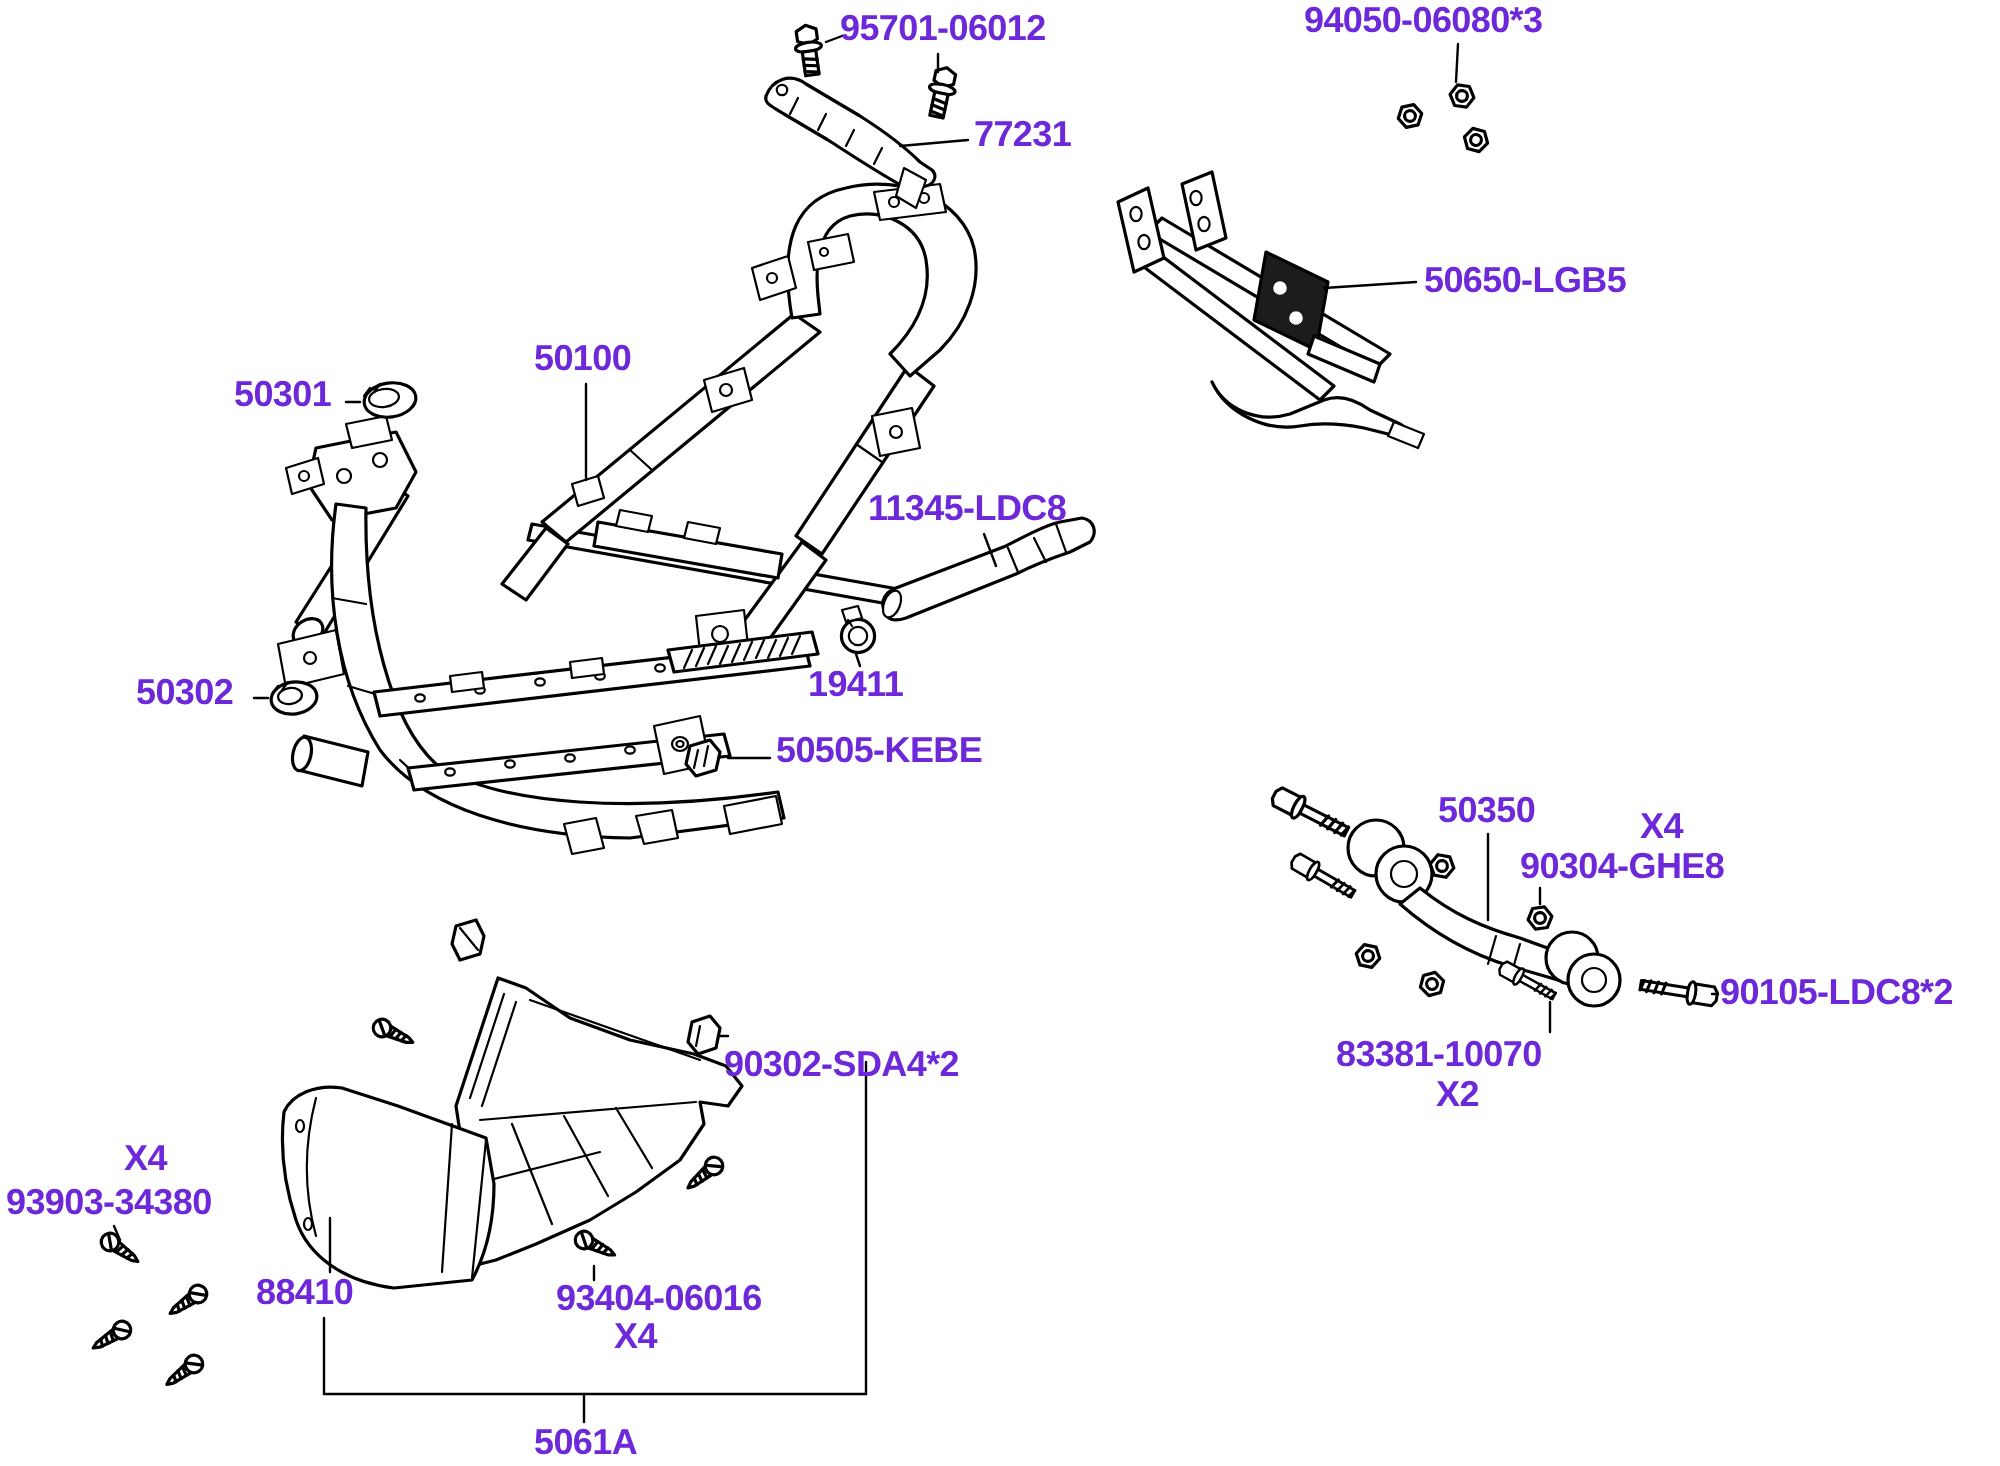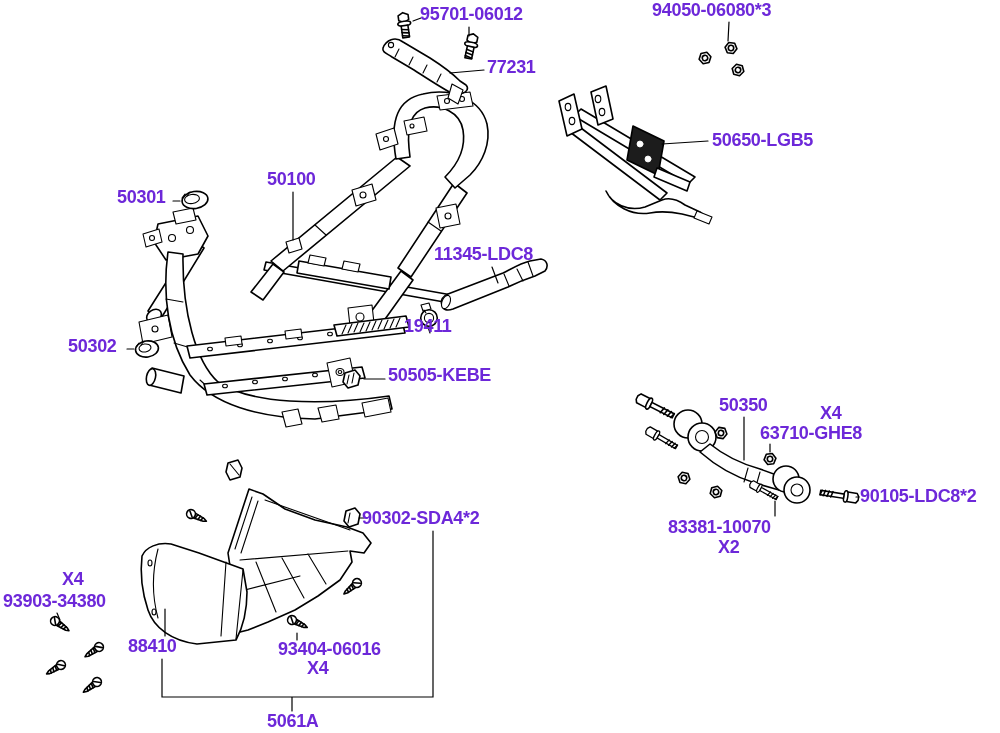--- a/index.html
+++ b/index.html
@@ -269,30 +269,30 @@
 </svg>
 
 <div id="labels">
       <div class="part-label" style="left: 420px; top: 4px;">95701-06012</div>
       <div class="part-label" style="left: 487px; top: 57px;">77231</div>
       <div class="part-label" style="left: 652px; top: 0px;">94050-06080*3</div>
       <div class="part-label" style="left: 712px; top: 130px;">50650-LGB5</div>
       <div class="part-label" style="left: 117px; top: 187px;">50301</div>
       <div class="part-label" style="left: 267px; top: 169px;">50100</div>
       <div class="part-label" style="left: 434px; top: 244px; text-align: center;">11345-LDC8</div>
-      <div class="part-label" style="left: 404px; top: 316px;">19411</div>
+      <div class="part-label" style="left: 404px; top: 332px;">19411</div>
       <div class="part-label" style="left: 68px; top: 336px;">50302</div>
       <div class="part-label" style="left: 388px; top: 365px;">50505-KEBE</div>
       <div class="part-label" style="left: 719px; top: 395px;">50350</div>
       <div class="part-label" style="left: 820px; top: 403px;">X4</div>
-      <div class="part-label" style="left: 760px; top: 423px;">63710-GHE8</div>
+      <div class="part-label" style="left: 760px; top: 423px;">90304-GHE8</div>
       <div class="part-label" style="left: 860px; top: 486px;">90105-LDC8*2</div>
       <div class="part-label" style="left: 668px; top: 517px;">83381-10070</div>
       <div class="part-label" style="left: 718px; top: 537px;">X2</div>
-      <div class="part-label" style="left: 362px; top: 508px; text-align: center;">90302-SDA4*2</div>
+      <div class="part-label" style="left: 362px; top: 522px; text-align: center;">90302-SDA4*2</div>
       <div class="part-label" style="left: 62px; top: 569px;">X4</div>
       <div class="part-label" style="left: 3px; top: 591px;">93903-34380</div>
       <div class="part-label" style="left: 128px; top: 636px;">88410</div>
       <div class="part-label" style="left: 278px; top: 639px;">93404-06016</div>
       <div class="part-label" style="left: 307px; top: 658px;">X4</div>
       <div class="part-label" style="left: 267px; top: 711px; text-align: center;">5061A</div>
     </div>
 </div>
 
 </body></html>

